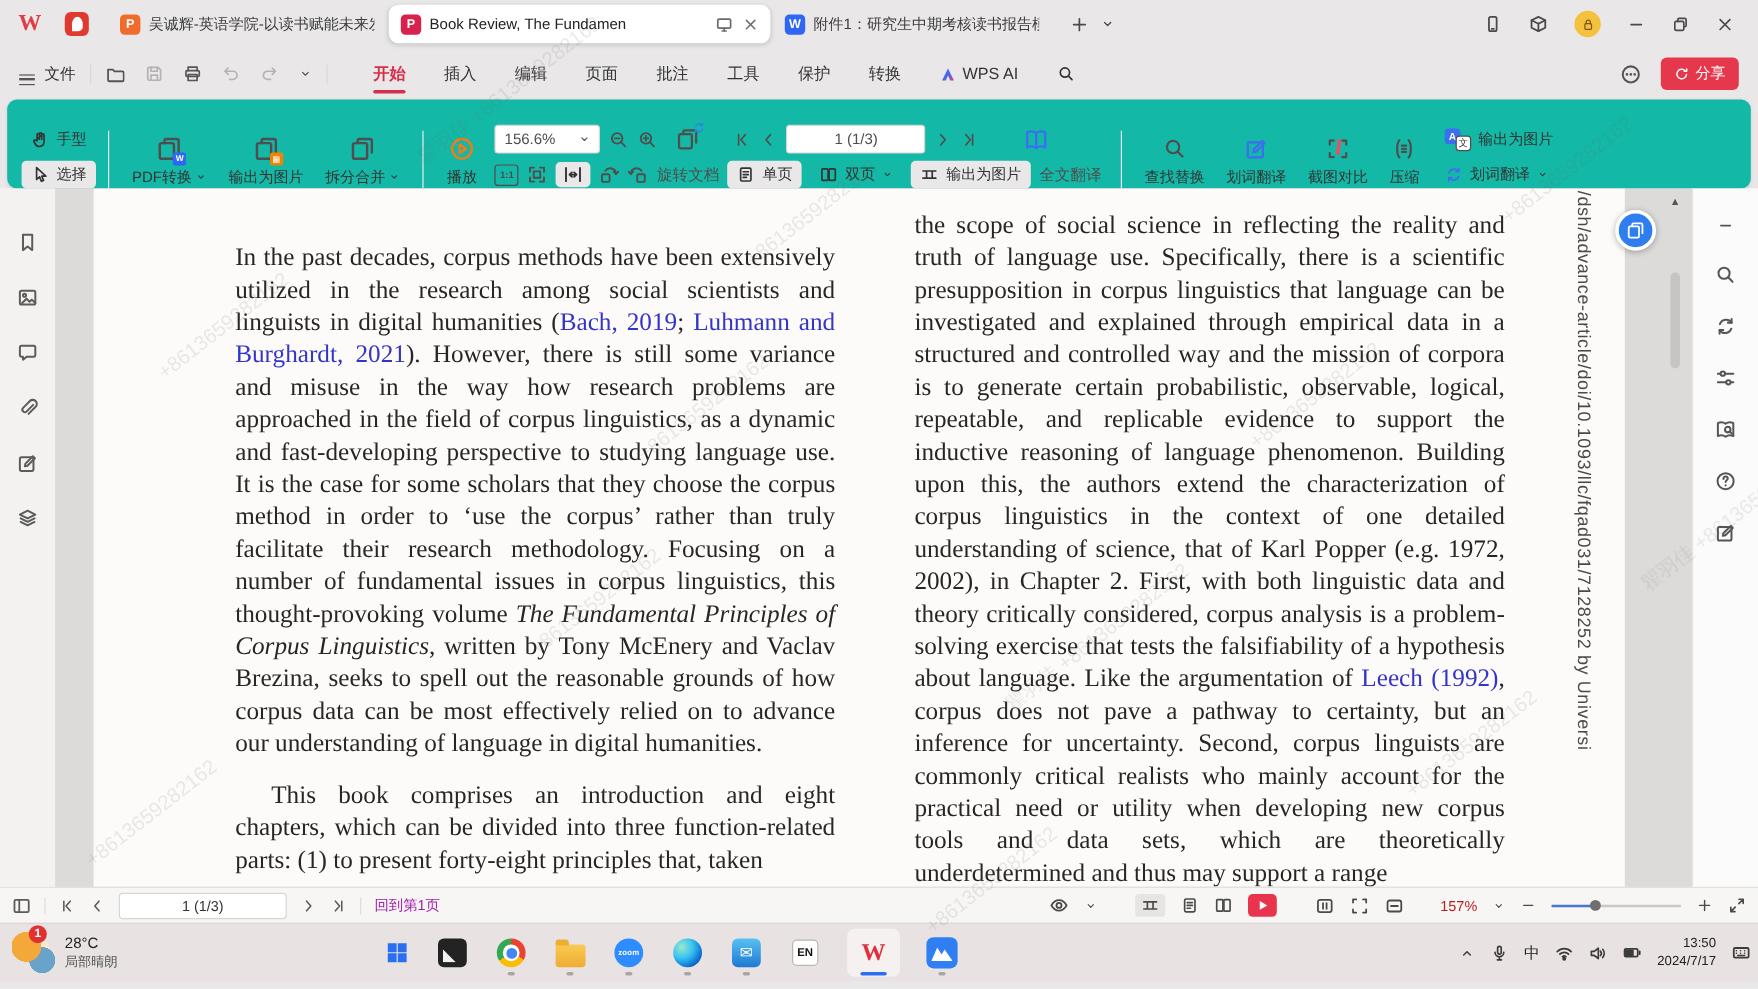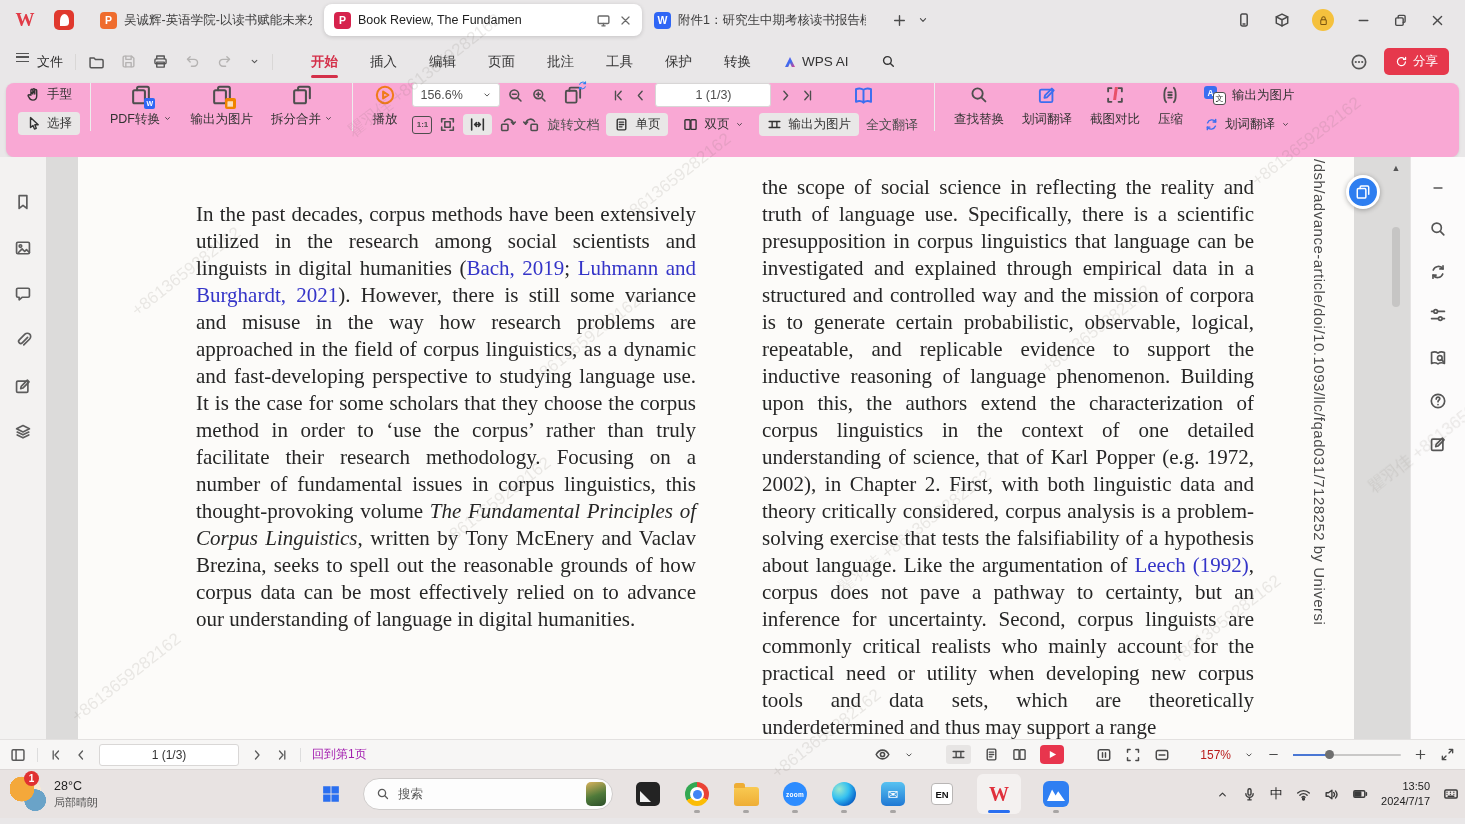--- a/index.html
+++ b/index.html
@@ -18,35 +18,35 @@
   .tab .lbl{white-space:nowrap;overflow:hidden}
   .tab.active{background:#fff;border-radius:8px;box-shadow:0 1px 4px rgba(0,0,0,.16);width:318px;max-width:none;color:#222;height:32px}
   .tab.active .lbl{flex:1}
   .tabtools{display:flex;align-items:center;gap:8px;color:#6a6a6a}
   .newtab{display:flex;align-items:center;gap:10px;margin-left:14px;color:#4a4a4a}
   .wctrl{display:flex;align-items:center;gap:22px;margin-left:auto;padding-right:12px;color:#4a4a4a}
   .avatar{width:22px;height:22px;border-radius:50%;background:#f5c13d;display:flex;align-items:center;justify-content:center;color:#7a5410}
 
   
   .menubar{height:43px;display:flex;align-items:center;padding:0 16px}
-  .mb-file{display:flex;align-items:flex-start;gap:8px;color:#2e2e2e}
+  .mb-file{display:flex;align-items:flex-end;gap:8px;color:#2e2e2e}
   .hamb{width:13px;height:9px;border-top:1.5px solid #555;border-bottom:1.5px solid #555;position:relative}
   .hamb:after{content:"";position:absolute;left:0;top:2.7px;width:13px;height:1.5px;background:#555}
   .mdiv{width:1px;height:16px;background:#d9d7d6;margin:0 12px}
   .qicons{display:flex;gap:17px;align-items:center;color:#555}
   .dim{color:#b5b3b2}
   .mitems{display:flex;margin-left:10px}
   .mitem{padding:0 16px;font-size:13.5px;color:#343434;height:43px;line-height:43px;position:relative;display:flex;align-items:center;gap:5px}
   .mitem.active{color:#d43049;font-weight:bold}
   .mitem.active:after{content:"";position:absolute;left:16px;right:16px;bottom:5px;height:3px;border-radius:2px;background:#d43049}
   .mb-right{margin-left:auto;display:flex;align-items:center;gap:16px;color:#555}
   .share-btn{background:#e6384c;color:#fff;height:27px;border-radius:5px;display:flex;align-items:center;gap:5px;padding:0 11px;font-size:12.5px}
 
   
-  .toolcard{margin:0 6px;height:74px;background:#f9a8d4;border-radius:8px;box-shadow:0 1px 3px rgba(0,0,0,.10);display:flex;align-items:flex-start;padding:0 12px}
+  .toolcard{margin:0 6px;height:74px;background:#14b8a6;border-radius:8px;box-shadow:0 1px 3px rgba(0,0,0,.10);display:flex;align-items:flex-end;padding:0 12px}
   .tg{display:flex;flex-direction:column;justify-content:center;gap:6px}
   .pill{display:flex;align-items:center;gap:6px;padding:3px 8px;border-radius:4px;font-size:12.5px;color:#333;white-space:nowrap}
   .pill.sel{background:#e9e7e7}
   .cbtn{display:flex;flex-direction:column;align-items:center;gap:4px;font-size:12.5px;color:#333;padding:0 9px;white-space:nowrap}
   .cic{height:24px;display:flex;align-items:center;justify-content:center;position:relative;color:#4e4e4e}
   .vdiv{width:1px;height:48px;background:#ececec;margin:0 10px;flex:none}
   .zbox{width:88px;height:24px;border:1px solid #d8d6d6;border-radius:3px;display:flex;align-items:center;padding:0 7px;font-size:12.5px;background:#fff;gap:4px}
   .zbox span:first-child{flex:1}
   .pbox{width:116px;height:24px;border:1px solid #d8d6d6;border-radius:3px;display:flex;align-items:center;justify-content:center;font-size:12.5px;background:#fff}
   .trow{display:flex;align-items:center;gap:7px;color:#4e4e4e}
@@ -715,20 +715,21 @@
       </svg>
     <svg class="ic" width="18" height="18">
         <use href="#layers"></use>
       </svg>
   </div>
 
   <div class="docarea">
     <div class="page">
       <div class="col l">
         <p><span>In the past decades, corpus methods have been extensively utilized in the research among social scientists and linguists in digital humanities (</span><span class="seg-link">Bach, 2019</span><span>; </span><span class="seg-link">Luhmann and Burghardt, 2021</span><span>). However, there is still some variance and misuse in the way how research problems are approached in the field of corpus linguistics, as a dynamic and fast-developing perspective to studying language use. It is the case for some scholars that they choose the corpus method in order to ‘use the corpus’ rather than truly facilitate their research methodology. Focusing on a number of fundamental issues in corpus linguistics, this thought-provoking volume </span><span class="seg-italic">The Fundamental Principles of Corpus Linguistics</span><span>, written by Tony McEnery and Vaclav Brezina, seeks to spell out the reasonable grounds of how corpus data can be most effectively relied on to advance our understanding of language in digital humanities.</span></p>
+        <p><span>This book comprises an introduction and eight chapters, which can be divided into three function-related parts: (1) to present forty-eight principles that, taken</span></p>
       </div>
       <div class="col r">
         <p><span>the scope of social science in reflecting the reality and truth of language use. Specifically, there is a scientific presupposition in corpus linguistics that language can be investigated and explained through empirical data in a structured and controlled way and the mission of corpora is to generate certain probabilistic, observable, logical, repeatable, and replicable evidence to support the inductive reasoning of language phenomenon. Building upon this, the authors extend the characterization of corpus linguistics in the context of one detailed understanding of science, that of Karl Popper (e.g. 1972, 2002), in Chapter 2. First, with both linguistic data and theory critically considered, corpus analysis is a problem-solving exercise that tests the falsifiability of a hypothesis about language. Like the argumentation of </span><span class="seg-link">Leech (1992)</span><span>, corpus does not pave a pathway to certainty, but an inference for uncertainty. Second, corpus linguists are commonly critical realists who mainly account for the practical need or utility when developing new corpus tools and data sets, which are theoretically underdetermined and thus may support a range</span></p>
       </div>
       <div class="sideurl">/dsh/advance-article/doi/10.1093/llc/fqad031/7128252 by Universi</div>
     </div>
     <div class="floatbtn">
       <svg class="ic" width="16" height="16" style="stroke:#fff">
           <use href="#page2"></use>
         </svg>
@@ -850,27 +851,20 @@
     </span>
     <span class="wtext">
       <b>28°C</b><br>
       <span>局部晴朗</span>
     </span>
   </div>
   <div class="tb-center">
     <svg class="ic winlogo" width="22" height="22">
         <use href="#winlogo"></use>
       </svg>
-    <div class="spill2">
-      <svg class="ic" width="14" height="14">
-          <use href="#srch"></use>
-        </svg>
-      <span>搜索</span>
-      <span class="sthumb"></span>
-    </div>
     <span class="app">
         <span class="darkapp"></span>
       </span>
     <span class="app dot">
         <span class="chromeic"></span>
       </span>
     <span class="app dot">
         <span class="folderic"></span>
       </span>
     <span class="app dot">

